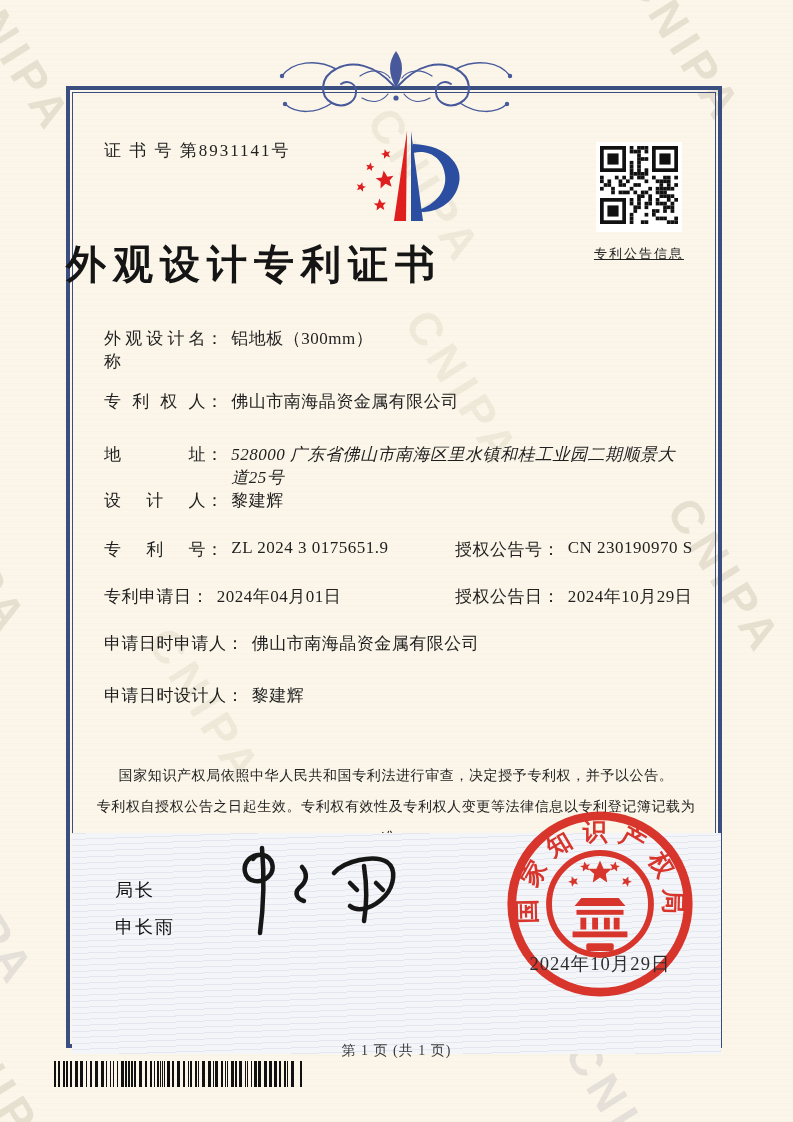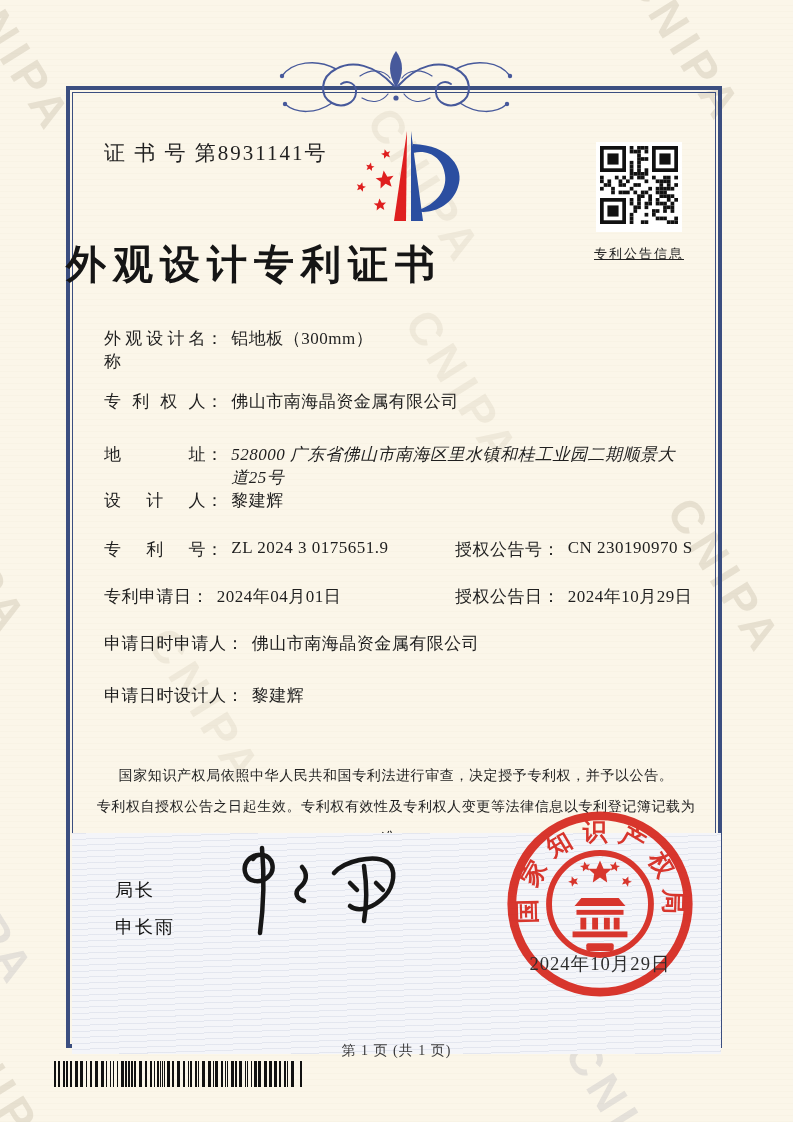--- a/index.html
+++ b/index.html
@@ -17,21 +17,21 @@
        letter-spacing:7px; color:rgba(168,156,128,.24); white-space:nowrap;
        transform-origin:0 0; transform:rotate(58deg); pointer-events:none; }
   .wm.faint{ color:rgba(168,156,128,.14); }
   .wm.gray{ color:rgba(150,152,165,.22); }
   
   .frame{ position:absolute; left:66px; top:86px; width:656px; height:962px;
           border:4px solid #3b4e80; }
   .frame::after{ content:""; position:absolute; inset:2px; border:1px solid #3b4e80; }
   .ornament{ position:absolute; pointer-events:none; }
   
-  .cert-no{ position:absolute; left:104px; top:139px; font-size:21px; letter-spacing:2px; }
+  .cert-no{ position:absolute; left:104px; top:139px; font-size:17px; letter-spacing:2px; }
   
   .logo{ position:absolute; left:328px; top:124px; }
   
   .qr-block{ position:absolute; left:594px; top:142px; width:90px; text-align:center; }
   .qr-box{ background:#fff; padding:4px; display:inline-block; }
   .qr-label{ margin-top:13px; font-size:13px; letter-spacing:2px; color:#222;text-decoration:underline; }
   
   .title{ position:absolute; left:66px; top:237px; width:660px; text-align:left;
           font-size:40px; font-weight:700; letter-spacing:7px; color:#151515; }
   

